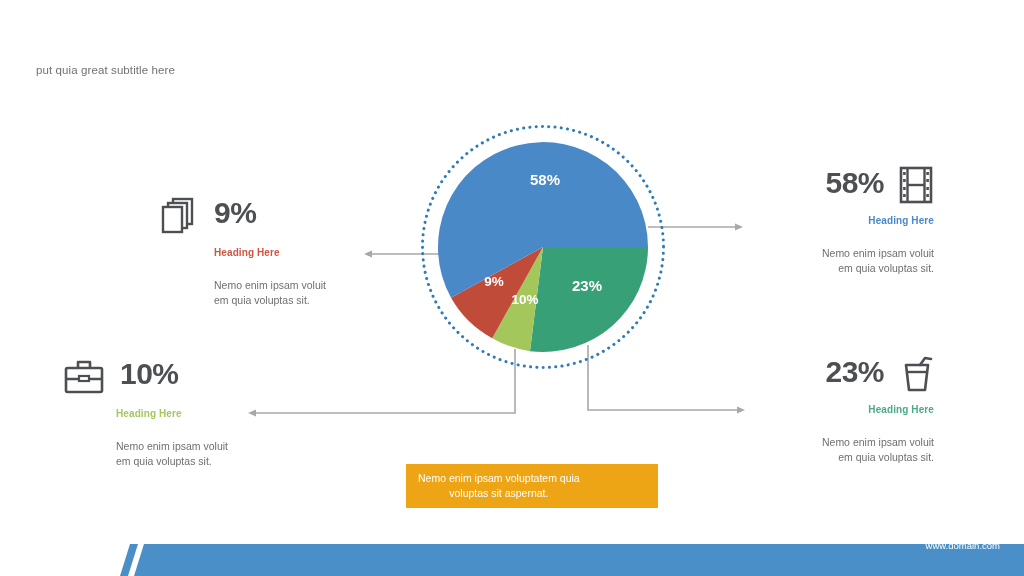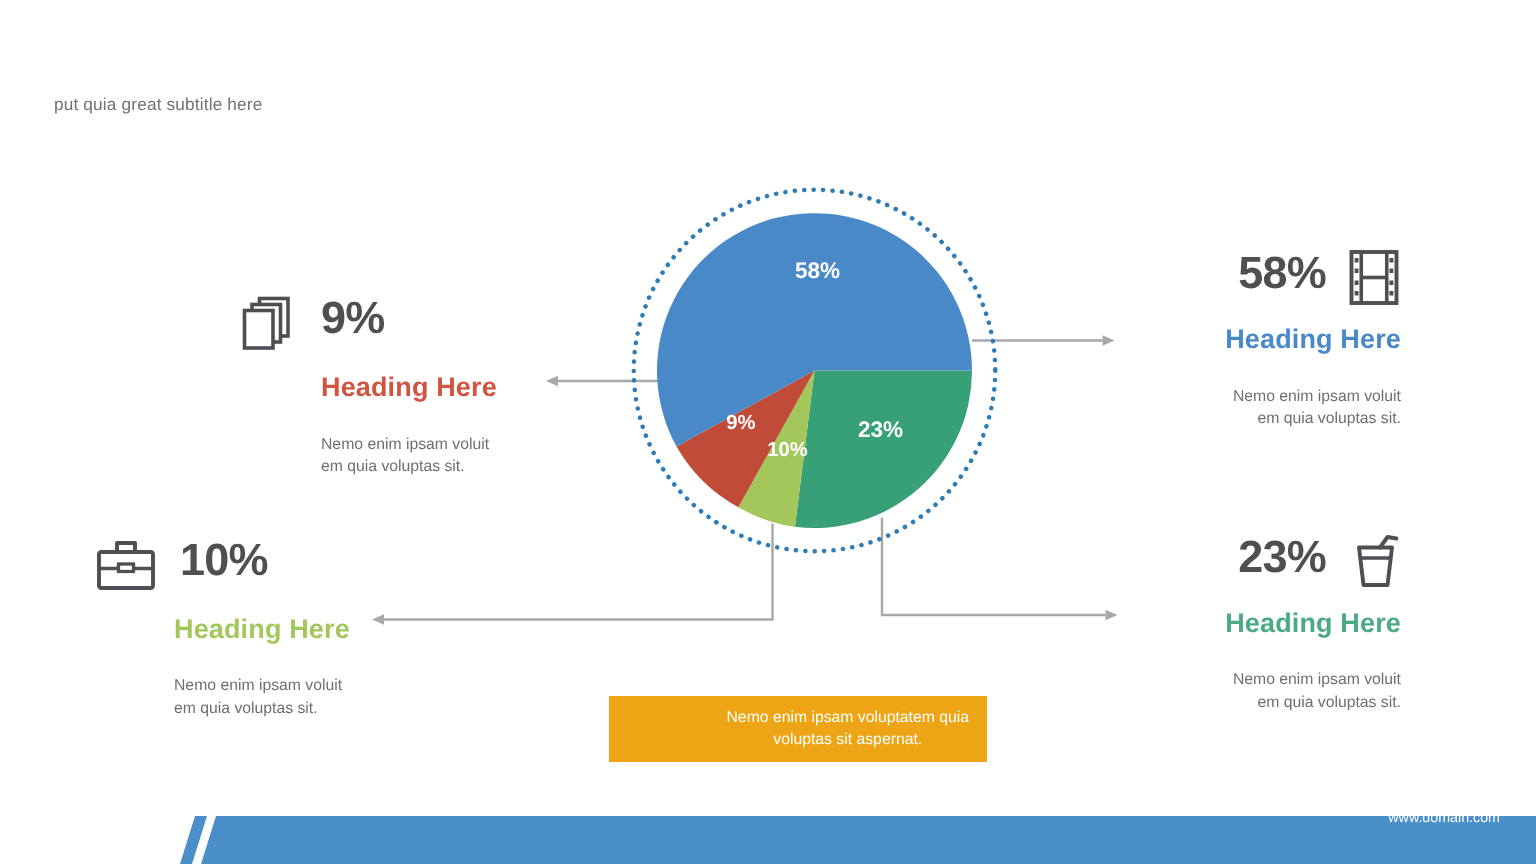--- a/index.html
+++ b/index.html
@@ -97,21 +97,21 @@
     display: block;
   }
   .info-value {
     font-size: 30px;
     font-weight: bold;
     color: #4d4f53;
     line-height: 1;
     letter-spacing: -0.5px;
   }
   .info-heading {
-    font-size: 18px;
+    font-size: 10px;
     font-weight: bold;
     margin-top: 7px;
     letter-spacing: 0.1px;
   }
   .info-body {
     font-size: 10.5px;
     color: #6d6f72;
     line-height: 1.45;
     margin-top: 20px;
   }
@@ -138,21 +138,21 @@
     left: 406px;
     top: 464px;
     width: 252px;
     height: 44px;
     background: #eda515;
     color: #ffffff;
     font-size: 10.5px;
     line-height: 1.45;
     display: flex;
     align-items: center;
-    justify-content: flex-end;
+    justify-content: flex-start;
     text-align: center;
     padding: 0 12px;
     box-sizing: border-box;
   }
 
   
   .footer-page {
     position: absolute;
     left: 44px;
     top: 552px;

